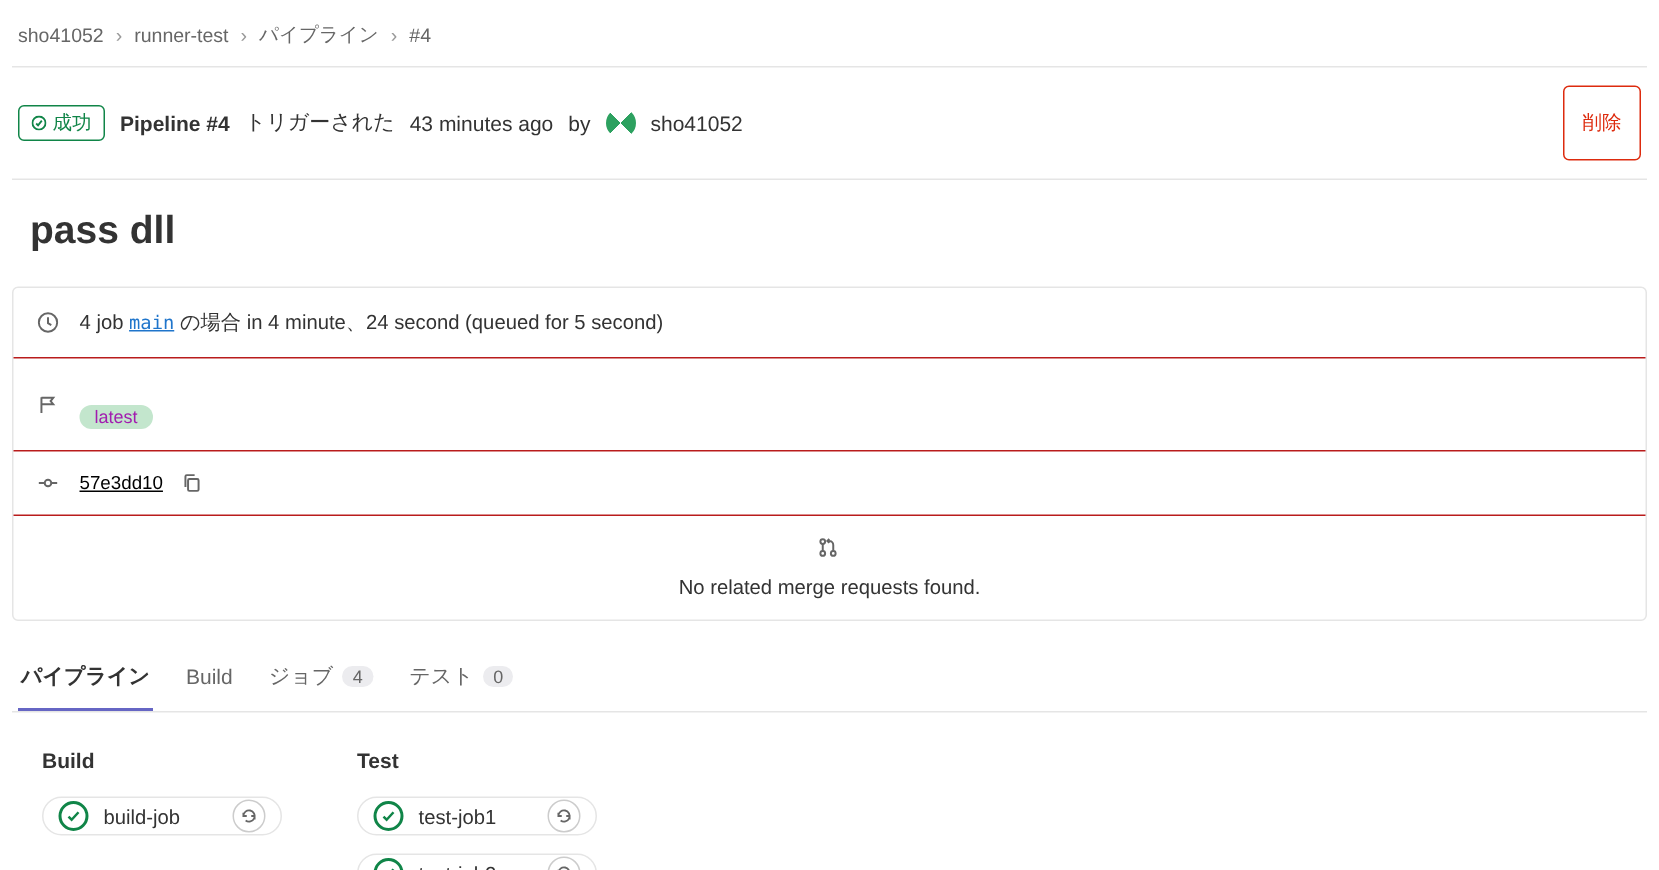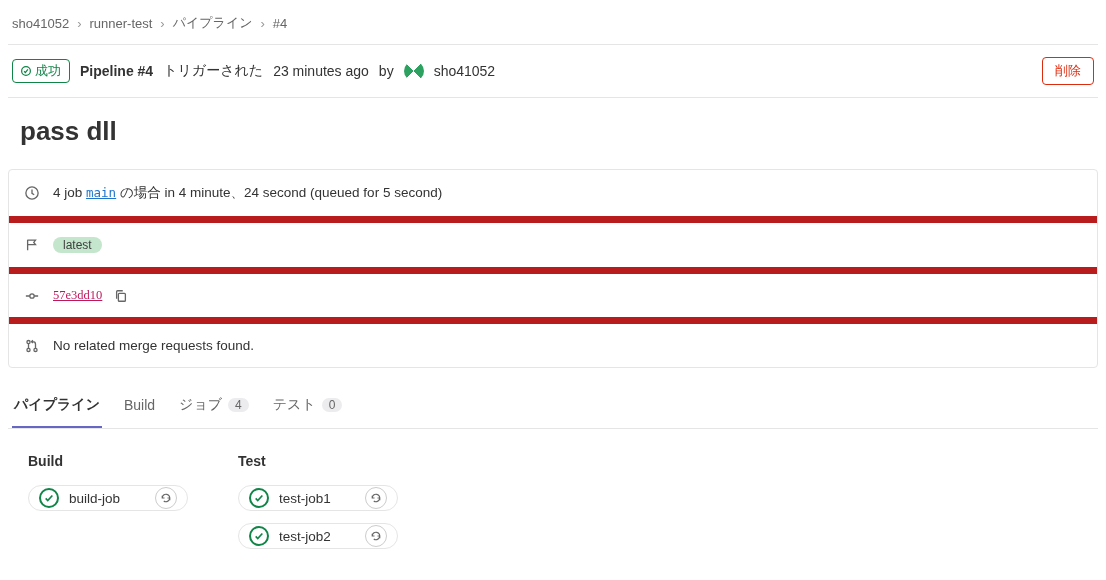--- a/index.html
+++ b/index.html
@@ -6,29 +6,29 @@
     body { font-family: -apple-system, BlinkMacSystemFont, "Segoe UI", Helvetica, Arial, sans-serif; font-size: 14px; color: #333; background: #fff; padding: 8px; }
     .breadcrumb { display: flex; align-items: center; gap: 8px; padding: 6px 4px 12px; font-size: 13px; color: #666; }
     .breadcrumb a { color: #666; text-decoration: none; }
     .breadcrumb .sep { color: #999; }
     .hr { border-top: 1px solid #e5e5e5; }
     .status-bar { display: flex; align-items: center; gap: 10px; padding: 12px 4px; }
     .status-badge { display: inline-flex; align-items: center; gap: 4px; border: 1px solid #108548; color: #108548; border-radius: 4px; padding: 2px 8px; font-size: 13px; font-weight: 500; }
     .pipeline-id { font-weight: 700; }
     .avatar { width: 20px; height: 20px; border-radius: 50%; background: repeating-conic-gradient(from 45deg, #2da160 0 25%, #fff 0 50%); display: inline-block; }
     .username { color: #333; }
-    .delete-btn { margin-left: auto; border: 1px solid #dd2b0e; color: #dd2b0e; background: #fff; border-radius: 4px; padding: 4px 12px; font-size: 13px; cursor: pointer; }
+    .delete-btn { margin-left: auto; border: 1px solid #dd2b0e; color: #dd2b0e; background: #fff; border-radius: 4px; padding: 15px 12px; font-size: 13px; cursor: pointer; }
     .page-title { font-size: 26px; font-weight: 600; margin: 18px 12px 22px; }
     .info-panel { border: 1px solid #e5e5e5; border-radius: 4px; }
-    .info-row { display: flex; align-items: center; gap: 12px; padding: 14px 16px; border-bottom: 7px solid #b91c1c; font-size: 13.5px; color: #333; }
-    .info-row:last-child { border-bottom: none; }
+    .info-row { display: flex; align-items: center; gap: 12px; padding: 14px 16px; border-bottom: 1px solid #b91c1c; font-size: 13.5px; color: #333; }
+    .info-row:last-child { border-bottom: none; flex-direction: column; }
     .info-row .icon { width: 16px; display: inline-flex; flex-shrink: 0; color: #666; }
     .branch { color: #1f75cb; font-family: monospace; font-size: 12.5px; }
-    .latest-badge { background: #c3e6cd; color: #404040; border-radius: 10px; padding: 1px 10px; font-size: 12px; }
-    .commit-link { color: #be185d; font-family: Liberation Serif, serif; font-size: 12.5px; }
+    .latest-badge { background: #c3e6cd; color: #a21caf; border-radius: 10px; padding: 1px 10px; font-size: 12px; margin-top: 17px; }
+    .commit-link { color: #000000; font-family: Liberation Sans, sans-serif; font-size: 12.5px; }
     .copy-icon { color: #666; cursor: pointer; }
     .tabs { display: flex; align-items: center; gap: 20px; border-bottom: 1px solid #e5e5e5; margin-top: 18px; padding: 0 4px; }
     .tab { padding: 10px 2px 12px; font-size: 14px; color: #666; cursor: pointer; border-bottom: 2px solid transparent; display: inline-flex; align-items: center; gap: 6px; }
     .tab.active { font-weight: 700; color: #333; border-bottom-color: #6666c4; }
     .badge-count { background: #ececef; color: #666; border-radius: 10px; padding: 0 7px; font-size: 12px; }
     .stages { display: flex; gap: 50px; padding: 24px 20px; }
     .stage { display: flex; flex-direction: column; gap: 12px; }
     .stage-title { font-weight: 600; font-size: 14px; margin-bottom: 4px; }
     .job-pill { display: flex; align-items: center; gap: 10px; border: 1px solid #e5e5e5; border-radius: 22px; padding: 1px 10px; width: 160px; font-size: 13.5px; cursor: pointer; }
     .job-pill .job-name { flex: 1; }
@@ -57,21 +57,21 @@
     <span class="icon-check">
       <svg viewBox="0 0 16 16" width="14" height="14" fill="none" stroke="currentColor" stroke-width="2">
           <circle cx="8" cy="8" r="7"></circle>
           <path d="M5 8.5 L7 10.5 L11 5.5"></path>
         </svg>
     </span>
     <span>成功</span>
   </span>
   <span class="pipeline-id">Pipeline #4</span>
   <span>トリガーされた</span>
-  <span>23 minutes ago</span>
+  <span>43 minutes ago</span>
   <span>by</span>
   <span class="avatar"></span>
   <span class="username">sho41052</span>
   <button class="delete-btn">削除</button>
 </div>
 
 <div class="hr"></div>
 
 <h1 class="page-title">pass dll</h1>
 

